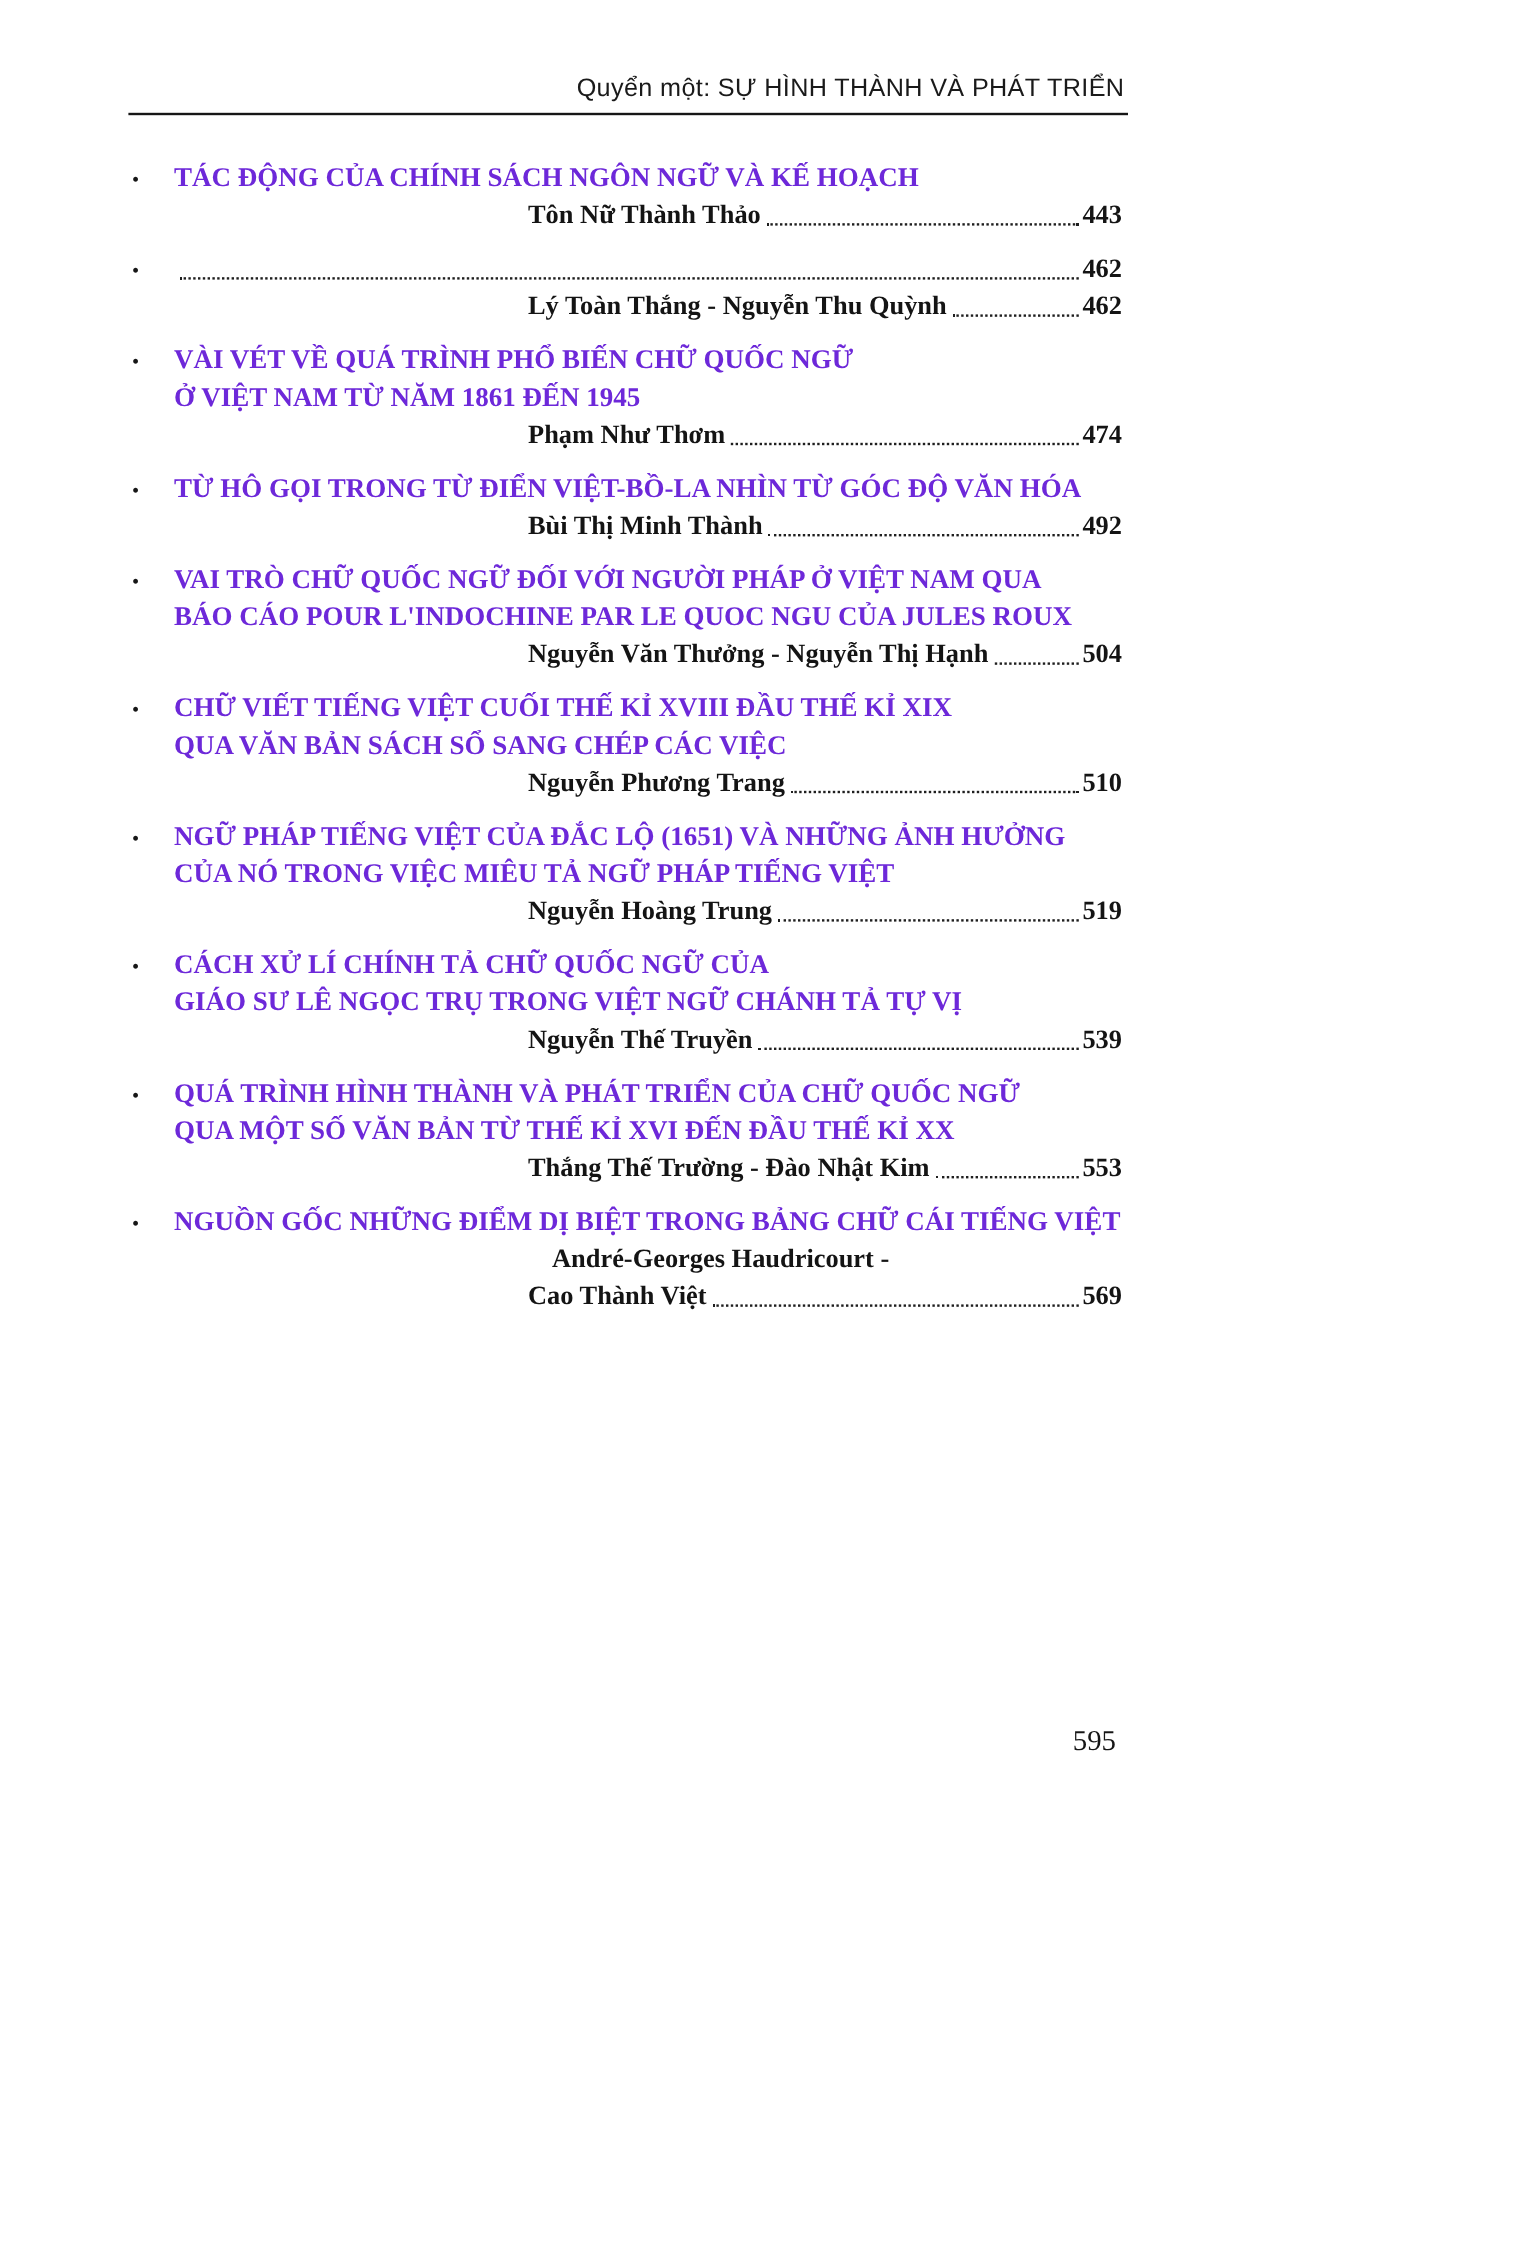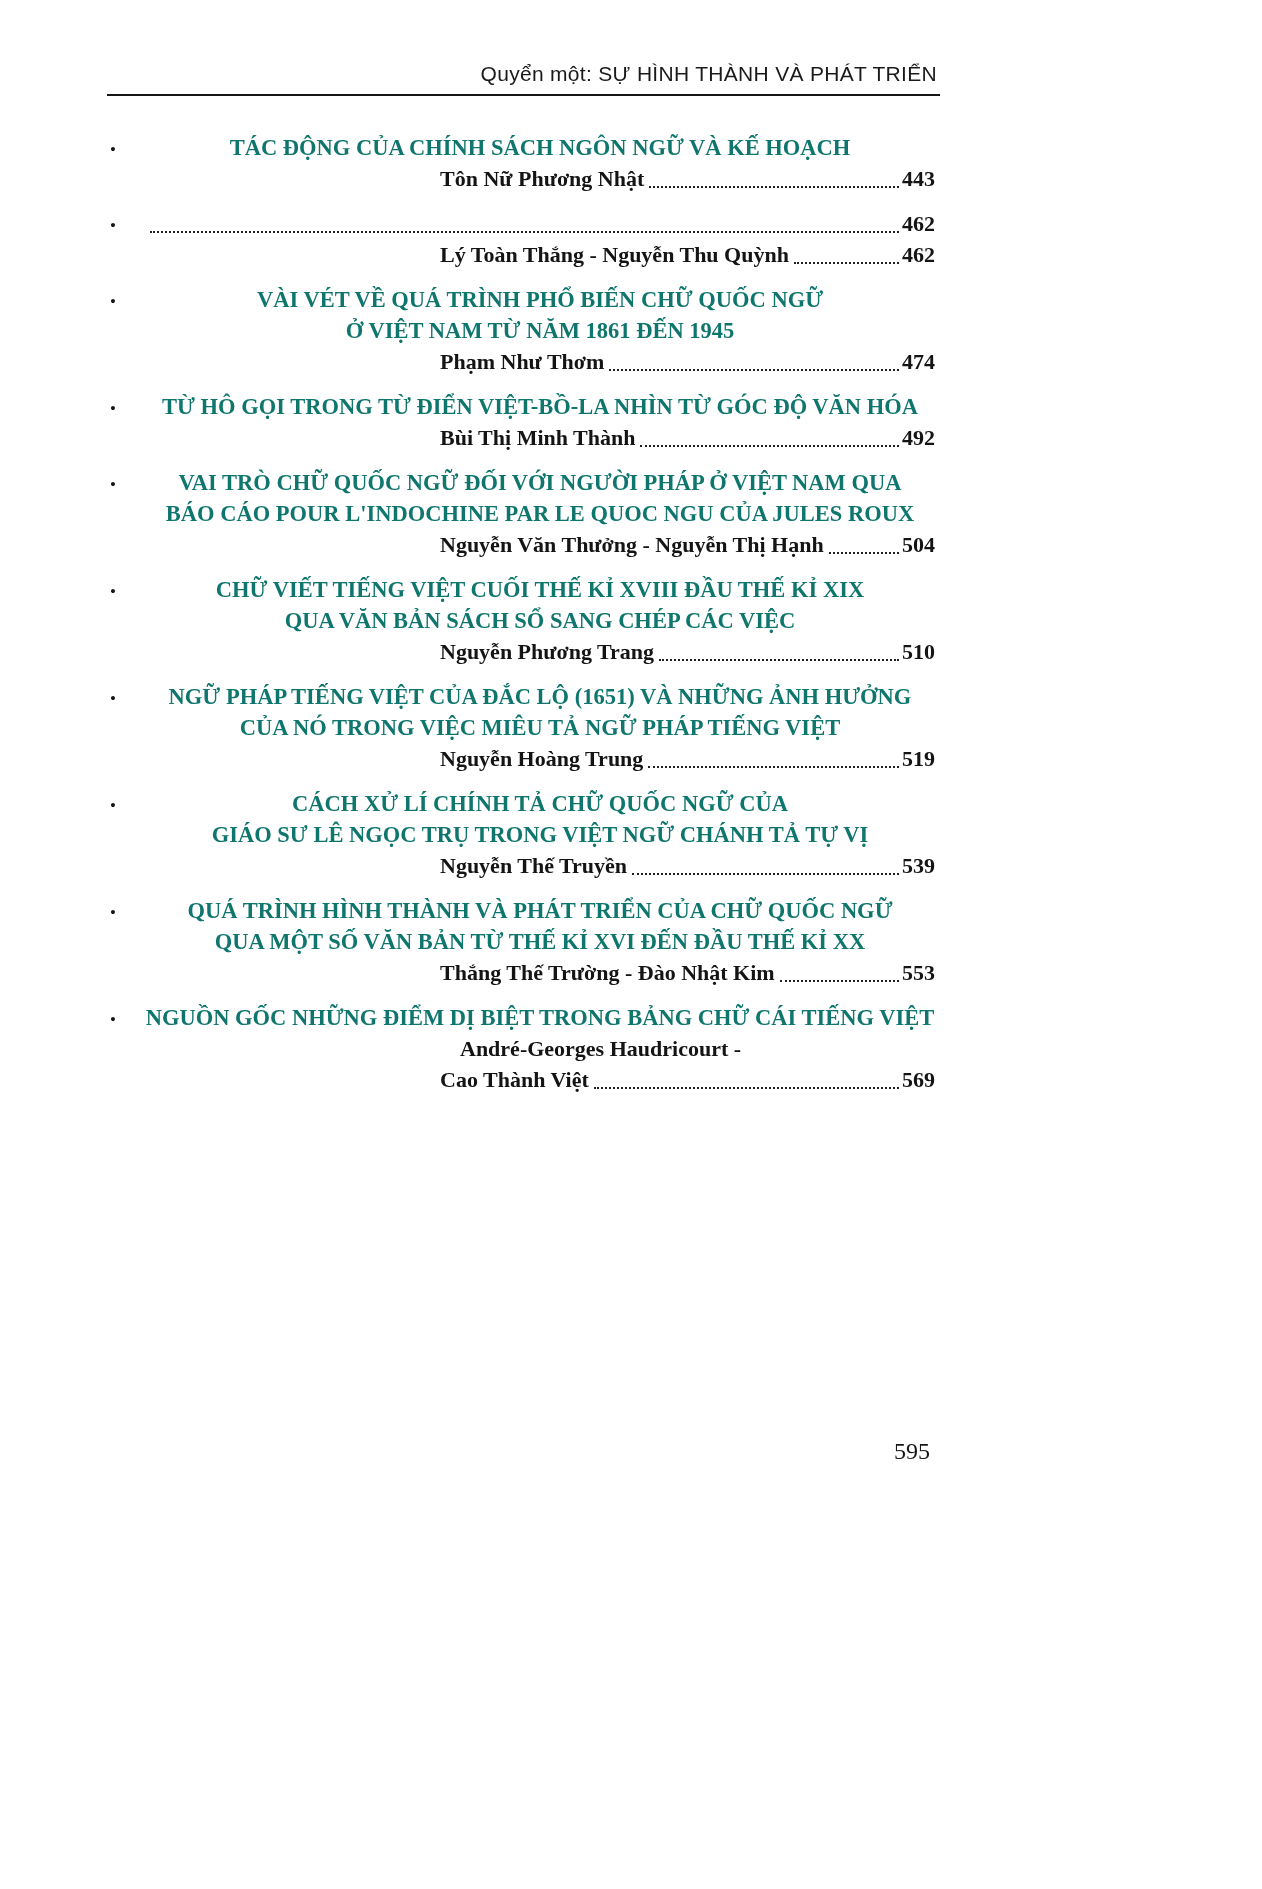--- a/index.html
+++ b/index.html
@@ -54,22 +54,21 @@
   }
   .entry-body {
     flex: 1;
     min-width: 0;
   }
   .title-line {
     font-weight: bold;
     font-size: 22.5px;
     line-height: 31px;
     white-space: nowrap;
-    color: #0f766e;
-    text-align: center;
+    color: #6d28d9;
   }
   .row {
     display: flex;
     align-items: flex-end;
     font-weight: bold;
     font-size: 22px;
     line-height: 31px;
     color: #141414;
   }
   .row.indent { padding-left: 295px; }
@@ -100,21 +99,21 @@
   <div class="header">
     <span>Quyển một: SỰ HÌNH THÀNH VÀ PHÁT TRIỂN</span>
   </div>
   <div class="header-rule"></div>
   <div class="toc" id="toc">
       <div class="entry">
         <span class="bullet">•</span>
         <div class="entry-body">
           <div class="title-line">TÁC ĐỘNG CỦA CHÍNH SÁCH NGÔN NGỮ VÀ KẾ HOẠCH</div>
           <div class="row indent">
-            <span class="row-text">Tôn Nữ Phương Nhật</span>
+            <span class="row-text">Tôn Nữ Thành Thảo</span>
             <span class="leader"></span>
             <span class="page-num">443</span>
           </div>
         </div>
       </div>
       <div class="entry">
         <span class="bullet">•</span>
         <div class="entry-body">
           <div class="row">
             <span class="leader"></span>

